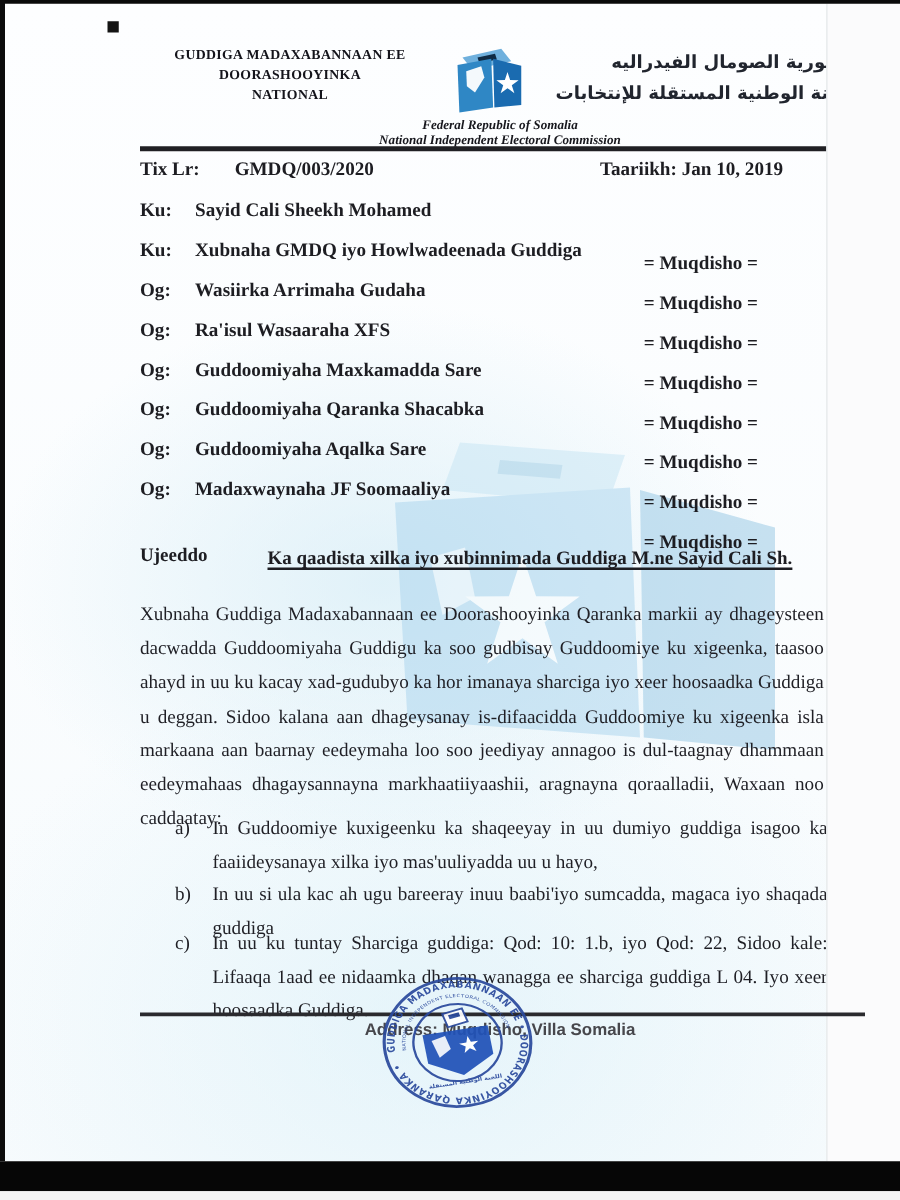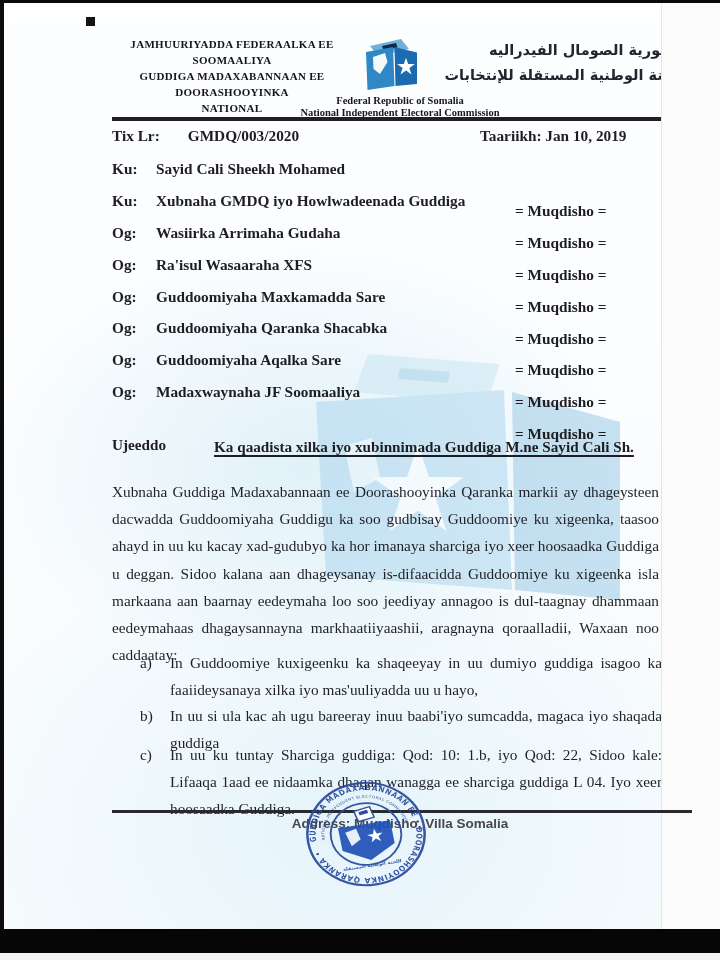--- a/index.html
+++ b/index.html
@@ -25,21 +25,21 @@
   .artifact-sq { position:absolute; left:86px; top:17px; width:9px; height:9px; background:#141414; }
 
   
   .org-somali { position:absolute; left:110px; top:36px; width:244px; text-align:center;
                 font-weight:bold; font-size:11px; line-height:16px; letter-spacing:.3px; color:#14141b; }
   .logo-svg   { position:absolute; left:356px; top:35px; width:72px; height:62px; }
   .org-arabic { position:absolute; left:430px; top:38px; width:260px; text-align:right; direction:rtl;
                 font-family:"DejaVu Sans", sans-serif; font-weight:bold; font-size:14.5px;
                 line-height:25px; color:#21252e; }
   .org-english{ position:absolute; left:255px; top:95px; width:290px; text-align:center;
-                font-weight:bold; font-size:10.5px; line-height:12px; color:#17171d; }
+                font-weight:bold; font-style:italic; font-size:10.5px; line-height:12px; color:#17171d; }
   .header-rule{ position:absolute; left:112px; top:117px; width:580px; height:4px; background:#202024; }
 
   
   .ref-row { position:absolute; left:112px; top:127px; width:548px; height:22px;
              font-weight:bold; font-size:15.3px; }
   .ref-value { margin-left:28px; }
   .ref-date  { position:absolute; left:368px; top:0; }
 
   
   .recip { position:absolute; left:112px; width:548px; height:22px; font-weight:bold; font-size:15.3px; }
@@ -79,21 +79,20 @@
   <svg class="watermark" viewBox="0 0 348 266" preserveAspectRatio="none">
     <polygon points="80,4 212,14 198,54 66,42" fill="#c6e5f4"></polygon>
     <polygon points="112,18 162,22 160,33 110,29" fill="#9ccbe4"></polygon>
     <polygon points="28,52 216,40 224,240 38,226" fill="#a9d4ee"></polygon>
     <polygon points="224,42 332,72 332,250 227,240" fill="#93c6e4"></polygon>
     <path d="M0,-13 L2.94,-4.05 L12.36,-4.02 L4.76,1.55 L7.64,10.52 L0,5 L-7.64,10.52 L-4.76,1.55 L-12.36,-4.02 L-2.94,-4.05 Z" transform="translate(130,142) scale(3.7)" fill="#ffffff"></path>
     <polygon points="56,96 84,88 92,128 66,142" fill="#ffffff" opacity=".75"></polygon>
   </svg>
 
   <div class="org-somali">
-    <div>JAMHUURIYADDA FEDERAALKA EE SOOMAALIYA</div>
     <div>GUDDIGA MADAXABANNAAN EE DOORASHOOYINKA</div>
     <div>NATIONAL</div>
   </div>
 
   <svg class="logo-svg" viewBox="0 0 72 62">
     <polygon points="14,11 45,4 53,14 22,21" fill="#6fb0dd"></polygon>
     <polygon points="26,11 40,8 41.5,12.5 27.5,15.5" fill="#0e2a44"></polygon>
     <polygon points="10,17 37,12 38.5,51 11.5,55" fill="#2f87c5"></polygon>
     <polygon points="38.5,12 61,17.5 61,49 39.5,51" fill="#1a6bb0"></polygon>
     <path d="M0,-13 L2.94,-4.05 L12.36,-4.02 L4.76,1.55 L7.64,10.52 L0,5 L-7.64,10.52 L-4.76,1.55 L-12.36,-4.02 L-2.94,-4.05 Z" transform="translate(50,32) scale(0.72)" fill="#ffffff"></path>

